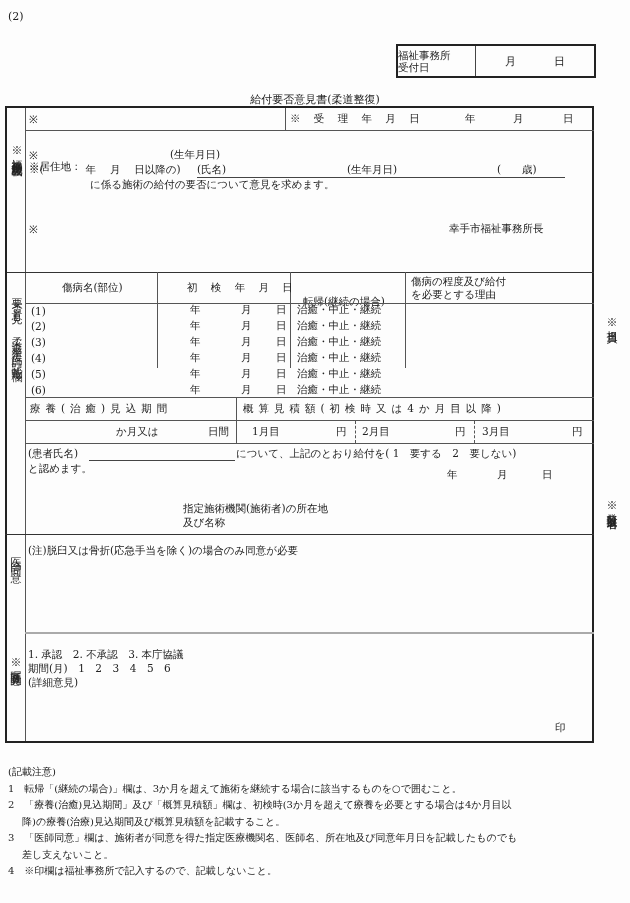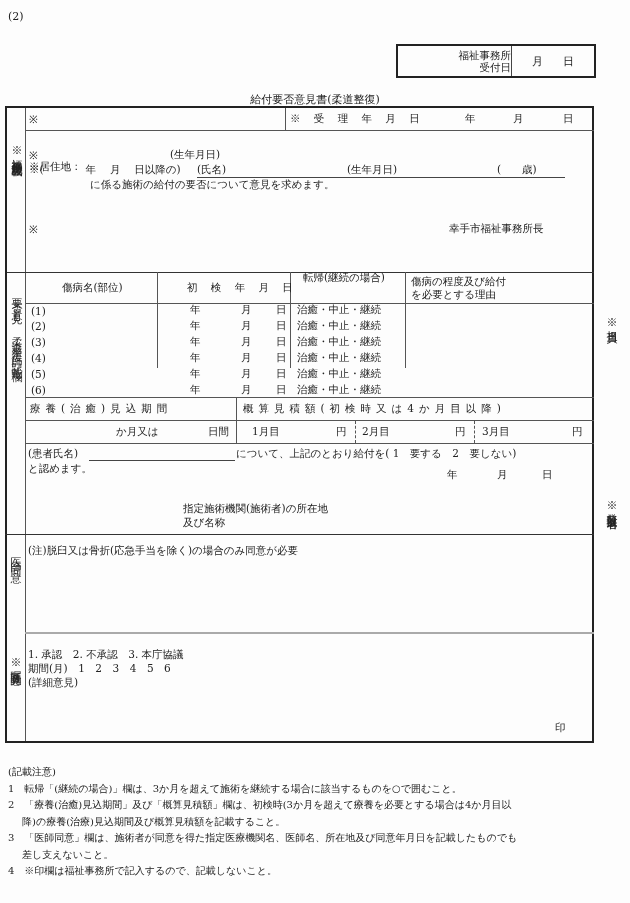--- a/index.html
+++ b/index.html
@@ -1,21 +1,21 @@
 <!DOCTYPE html>
 <html><head>
 <meta charset="utf-8">
 <style>
   html, body { margin:0; padding:0; background:#fdfdfd; }
   body { width:630px; height:903px; position:relative; overflow:hidden;
          font-family:"DejaVu Serif","Liberation Serif",serif; color:#222; font-size:10.5px; }
   .abs { position:absolute; white-space:nowrap; }
   .page-num { left:8px; top:10px; font-size:11px; }
   .reception-box { left:396px; top:44px; width:196px; height:30px; border:2px solid #222; display:flex; }
-  .reception-box .lbl { width:77px; border-right:1px solid #444; display:flex; flex-direction:column; align-items:flex-end; justify-content:center; font-size:10.5px; line-height:12px;padding-left:36px; }
+  .reception-box .lbl { width:77px; border-right:1px solid #444; display:flex; flex-direction:column; align-items:flex-start; justify-content:center; font-size:10.5px; line-height:12px; }
   .reception-box .val { flex:1; display:flex; align-items:center; justify-content:space-around; padding:0 10px; font-size:11px; }
   .title { left:0; width:630px; text-align:center; top:92px; font-size:11px; }
   .form { left:5px; top:106px; width:589px; height:637px; border:2px solid #222; box-sizing:border-box; }
   .hline { position:absolute; height:0; border-top:1px solid #555; }
   .hline.thick { border-top:1.5px solid #333; }
   .hline.grey { border-top:2px solid #aaa; }
   .vline { position:absolute; width:0; border-left:1px solid #555; }
   .vline.dash { border-left:1px dashed #555; }
   .vert { position:absolute; writing-mode:vertical-rl; text-orientation:upright; font-size:11px; letter-spacing:1px; line-height:12px; }
   .t { position:absolute; white-space:nowrap; font-size:10.5px; }
@@ -73,21 +73,21 @@
   <div class="hline thick" style="left:0; top:164px; width:587px;"></div>
 
   <div class="vert" style="left:3px; top:182px; line-height:12px; letter-spacing:5px;">要否意見(柔道整復師記載欄)</div>
 
   <div class="vline" style="left:150px; top:164px; height:96px;"></div>
   <div class="vline" style="left:283px; top:164px; height:96px;"></div>
   <div class="vline" style="left:398px; top:164px; height:96px;"></div>
 
   <div class="t" style="left:55px; top:173px;">傷病名(部位)</div>
   <div class="t spaced" style="left:180px; top:173px;">初 検 年 月 日</div>
-  <div class="t" style="left:296px; top:163px;">転帰(継続の場合)</div>
+  <div class="t" style="left:296px; top:187px;">転帰(継続の場合)</div>
   <div class="t" style="left:404px; top:167px;">傷病の程度及び給付</div>
   <div class="t" style="left:404px; top:180px;">を必要とする理由</div>
   <div class="hline" style="left:18px; top:195px; width:569px;"></div>
 
   <div id="injury-rows">
     <div class="t" style="left:24px; top:197px;">(1)</div>
     <div class="t" style="left:24px; top:212px;">(2)</div>
     <div class="t" style="left:24px; top:228px;">(3)</div>
     <div class="t" style="left:24px; top:244px;">(4)</div>
     <div class="t" style="left:24px; top:260px;">(5)</div>

